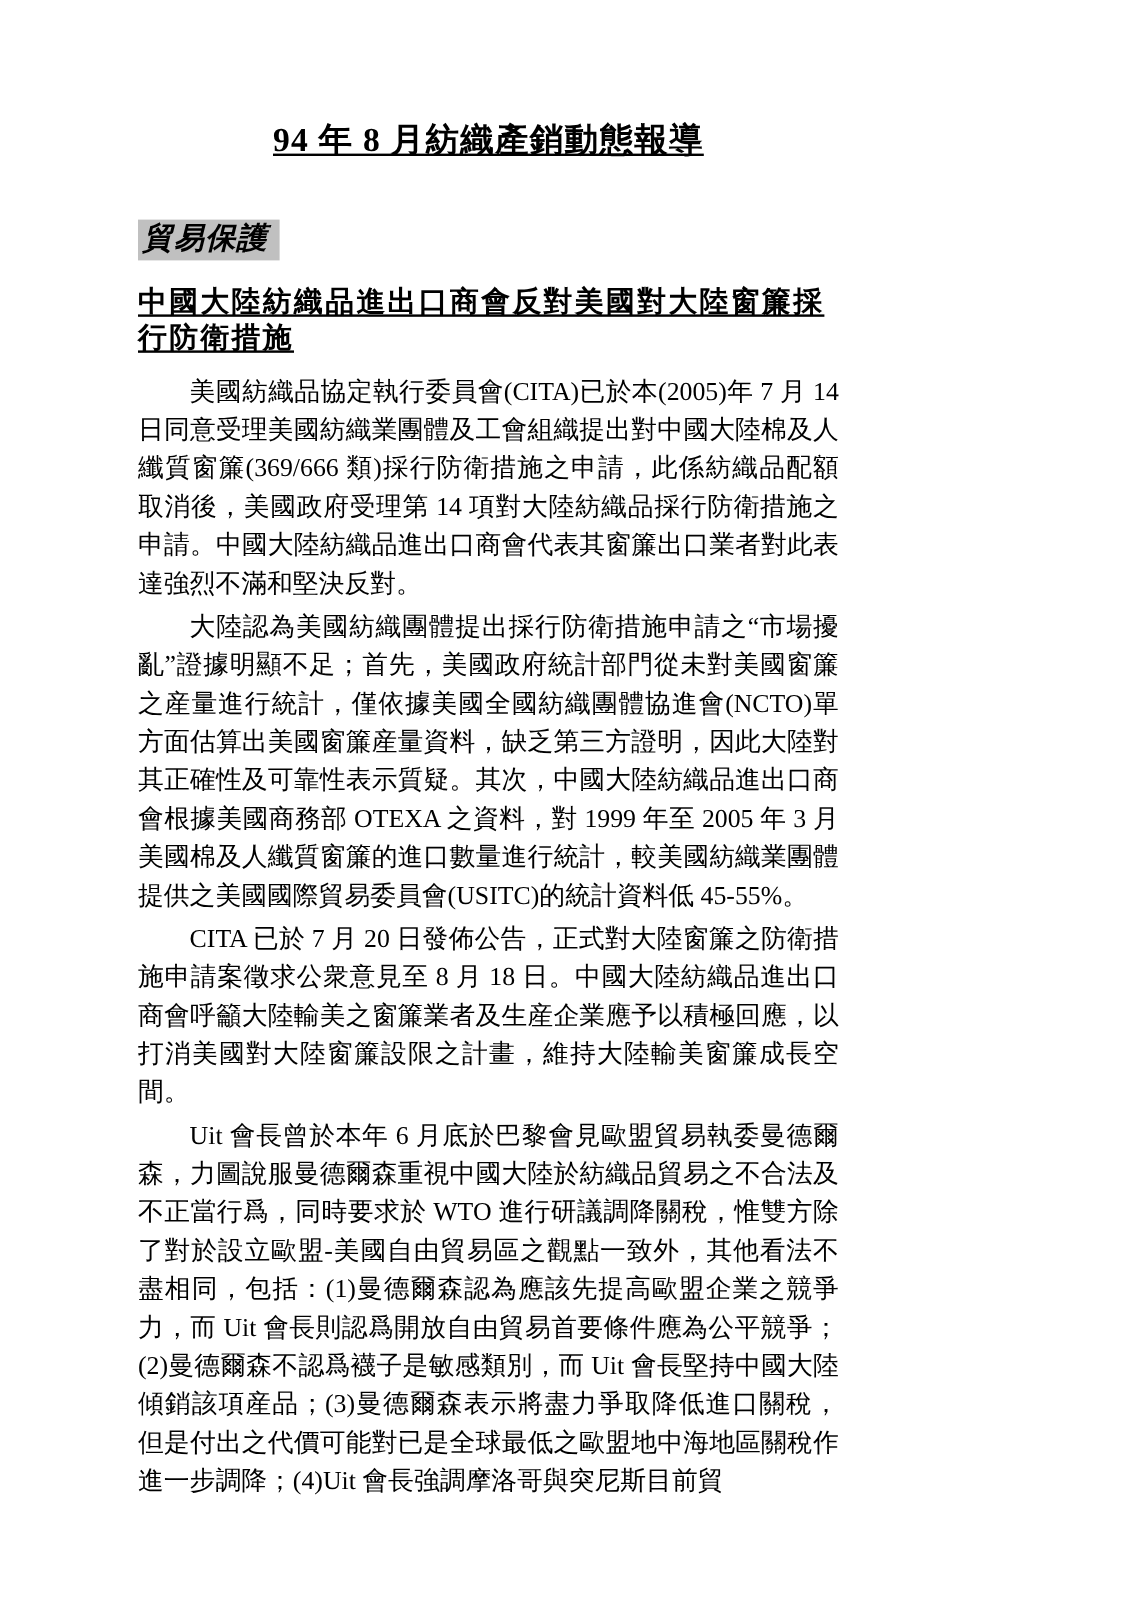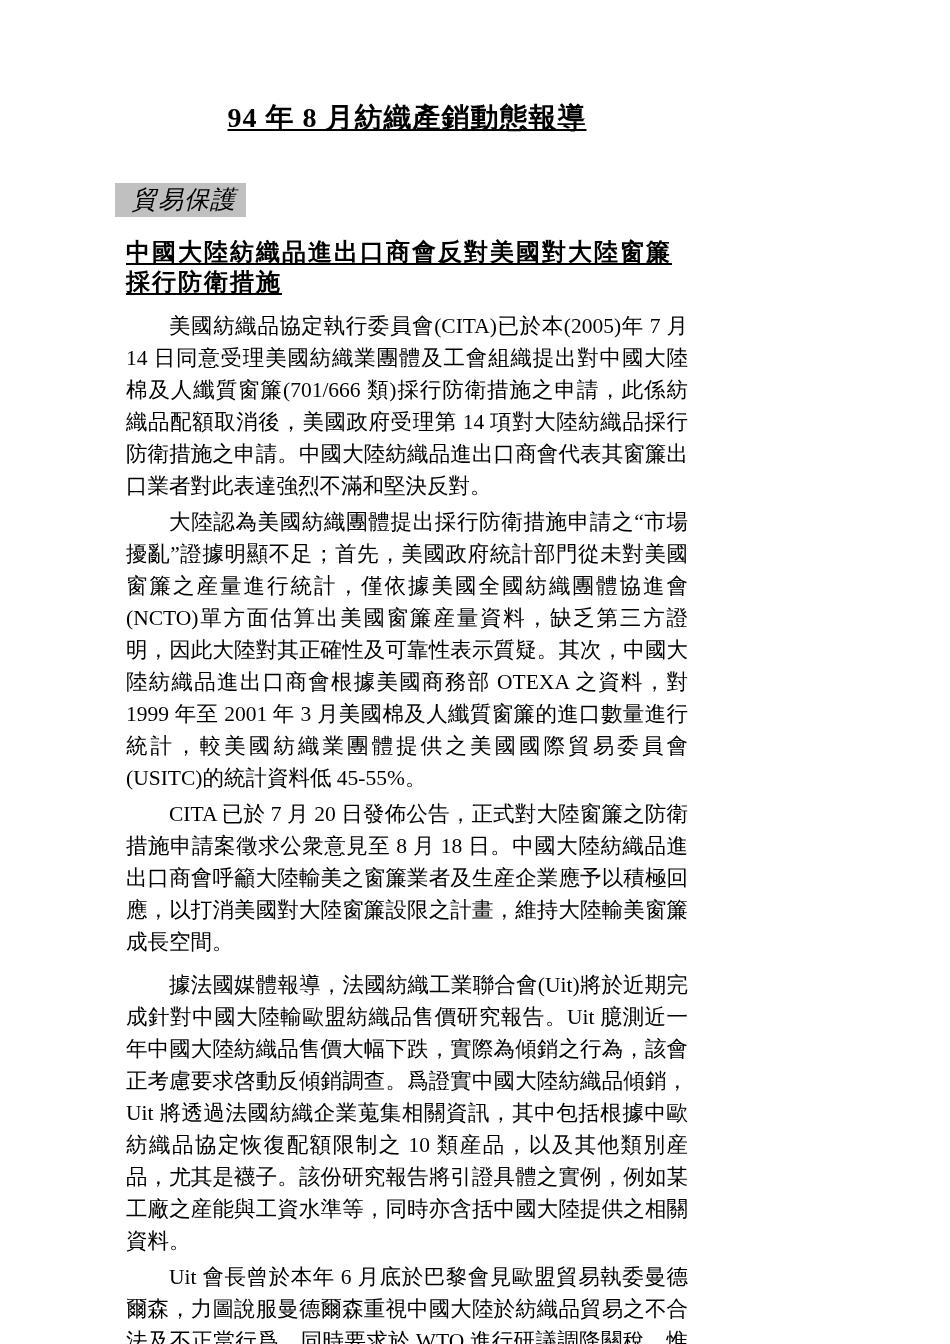--- a/index.html
+++ b/index.html
@@ -35,61 +35,60 @@
   }
   .category {
     margin-top: 45px;
     line-height: 0; 
   }
   .category-label {
     display: inline-block;
     background: #c0c0c0;
     font-size: 25px;
     line-height: 31px;
-    font-weight: normal;
+    font-weight: bold;
     font-style: italic;
-    padding: 1px 10px 2px 17px;
+    padding: 1px 10px 2px 4px;
     letter-spacing: 1px;
   }
   .article-heading {
     margin: 20px 0 13px 0;
     font-size: 24px;
     line-height: 30px;
     font-weight: bold;
     letter-spacing: 2px;
     text-decoration: underline;
     text-underline-offset: 3px;
   }
   .para {
     margin: 0 0 4px 0;
     font-size: 21.5px;
     line-height: 32px;
     text-align: justify;
     text-indent: 2em;
     word-break: normal;
   }
-  .article { margin: 11px; }
+  .article { margin: 0; }
   .article + .article { margin-top: 2px; }
 </style>
 </head>
 <body>
 
 <div class="page">
 
   <h1 class="doc-title"><span class="underlined">94 年 8 月紡織產銷動態報導</span></h1>
 
   <div class="category">
     <span class="category-label">貿易保護</span>
   </div>
 
   <div class="article">
     <h2 class="article-heading">中國大陸紡織品進出口商會反對美國對大陸窗簾採行防衛措施</h2>
-    <p class="para">美國紡織品協定執行委員會(CITA)已於本(2005)年 7 月 14 日同意受理美國紡織業團體及工會組織提出對中國大陸棉及人纖質窗簾(701/666 類)採行防衛措施之申請，此係紡織品配額取消後，美國政府受理第 14 項對大陸紡織品採行防衛措施之申請。中國大陸紡織品進出口商會代表其窗簾出口業者對此表達強烈不滿和堅決反對。</p>
-    <p class="para">大陸認為美國紡織團體提出採行防衛措施申請之“市場擾亂”證據明顯不足；首先，美國政府統計部門從未對美國窗簾之産量進行統計，僅依據美國全國紡織團體協進會(NCTO)單方面估算出美國窗簾産量資料，缺乏第三方證明，因此大陸對其正確性及可靠性表示質疑。其次，中國大陸紡織品進出口商會根據美國商務部 OTEXA 之資料，對 1999 年至 2001 年 3 月美國棉及人纖質窗簾的進口數量進行統計，較美國紡織業團體提供之美國國際貿易委員會(USITC)的統計資料低 45-55%。</p>
+    <p class="para">美國紡織品協定執行委員會(CITA)已於本(2005)年 7 月 14 日同意受理美國紡織業團體及工會組織提出對中國大陸棉及人纖質窗簾(369/666 類)採行防衛措施之申請，此係紡織品配額取消後，美國政府受理第 14 項對大陸紡織品採行防衛措施之申請。中國大陸紡織品進出口商會代表其窗簾出口業者對此表達強烈不滿和堅決反對。</p>
+    <p class="para">大陸認為美國紡織團體提出採行防衛措施申請之“市場擾亂”證據明顯不足；首先，美國政府統計部門從未對美國窗簾之産量進行統計，僅依據美國全國紡織團體協進會(NCTO)單方面估算出美國窗簾産量資料，缺乏第三方證明，因此大陸對其正確性及可靠性表示質疑。其次，中國大陸紡織品進出口商會根據美國商務部 OTEXA 之資料，對 1999 年至 2005 年 3 月美國棉及人纖質窗簾的進口數量進行統計，較美國紡織業團體提供之美國國際貿易委員會(USITC)的統計資料低 45-55%。</p>
     <p class="para">CITA 已於 7 月 20 日發佈公告，正式對大陸窗簾之防衛措施申請案徵求公衆意見至 8 月 18 日。中國大陸紡織品進出口商會呼籲大陸輸美之窗簾業者及生産企業應予以積極回應，以打消美國對大陸窗簾設限之計畫，維持大陸輸美窗簾成長空間。</p>
   </div>
 
   <div class="article">
-    <p class="para">據法國媒體報導，法國紡織工業聯合會(Uit)將於近期完成針對中國大陸輸歐盟紡織品售價研究報告。Uit 臆測近一年中國大陸紡織品售價大幅下跌，實際為傾銷之行為，該會正考慮要求啓動反傾銷調查。爲證實中國大陸紡織品傾銷，Uit 將透過法國紡織企業蒐集相關資訊，其中包括根據中歐紡織品協定恢復配額限制之 10 類産品，以及其他類別産品，尤其是襪子。該份研究報告將引證具體之實例，例如某工廠之産能與工資水準等，同時亦含括中國大陸提供之相關資料。</p>
     <p class="para">Uit 會長曾於本年 6 月底於巴黎會見歐盟貿易執委曼德爾森，力圖說服曼德爾森重視中國大陸於紡織品貿易之不合法及不正當行爲，同時要求於 WTO 進行研議調降關稅，惟雙方除了對於設立歐盟-美國自由貿易區之觀點一致外，其他看法不盡相同，包括：(1)曼德爾森認為應該先提高歐盟企業之競爭力，而 Uit 會長則認爲開放自由貿易首要條件應為公平競爭；(2)曼德爾森不認爲襪子是敏感類別，而 Uit 會長堅持中國大陸傾銷該項産品；(3)曼德爾森表示將盡力爭取降低進口關稅，但是付出之代價可能對已是全球最低之歐盟地中海地區關稅作進一步調降；(4)Uit 會長強調摩洛哥與突尼斯目前貿</p>
   </div>
 
 </div>
 
 </body></html>

